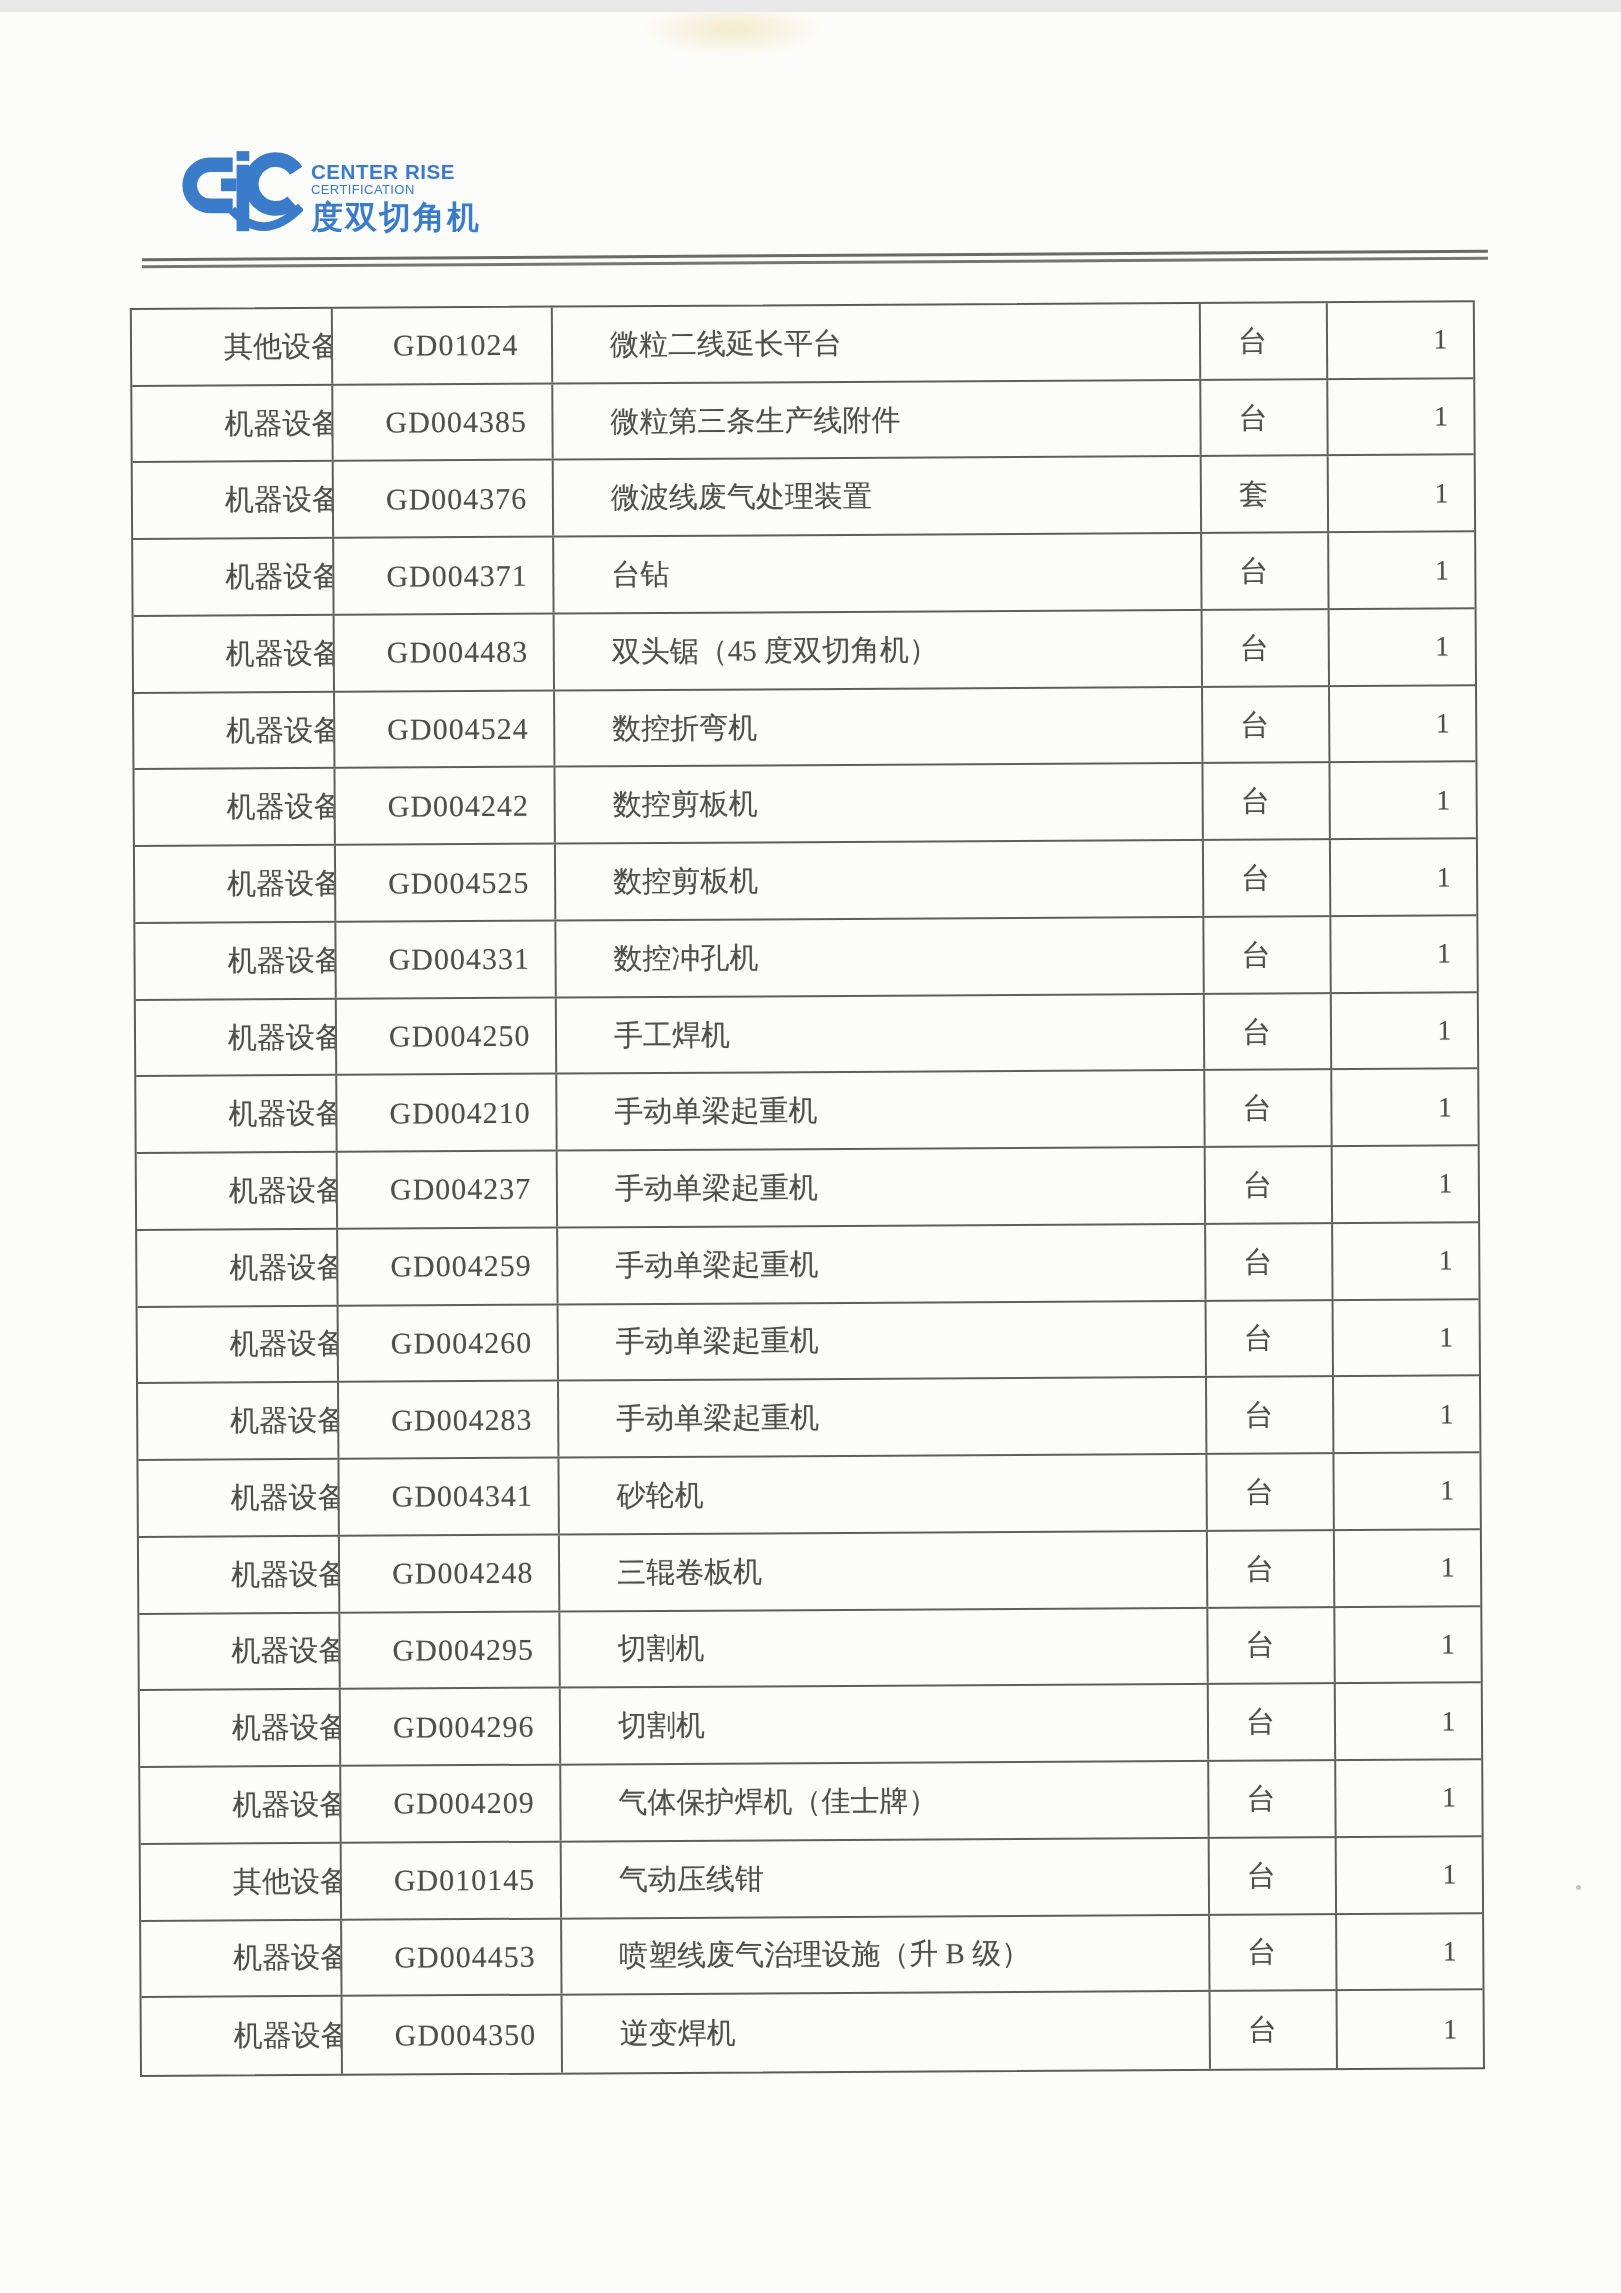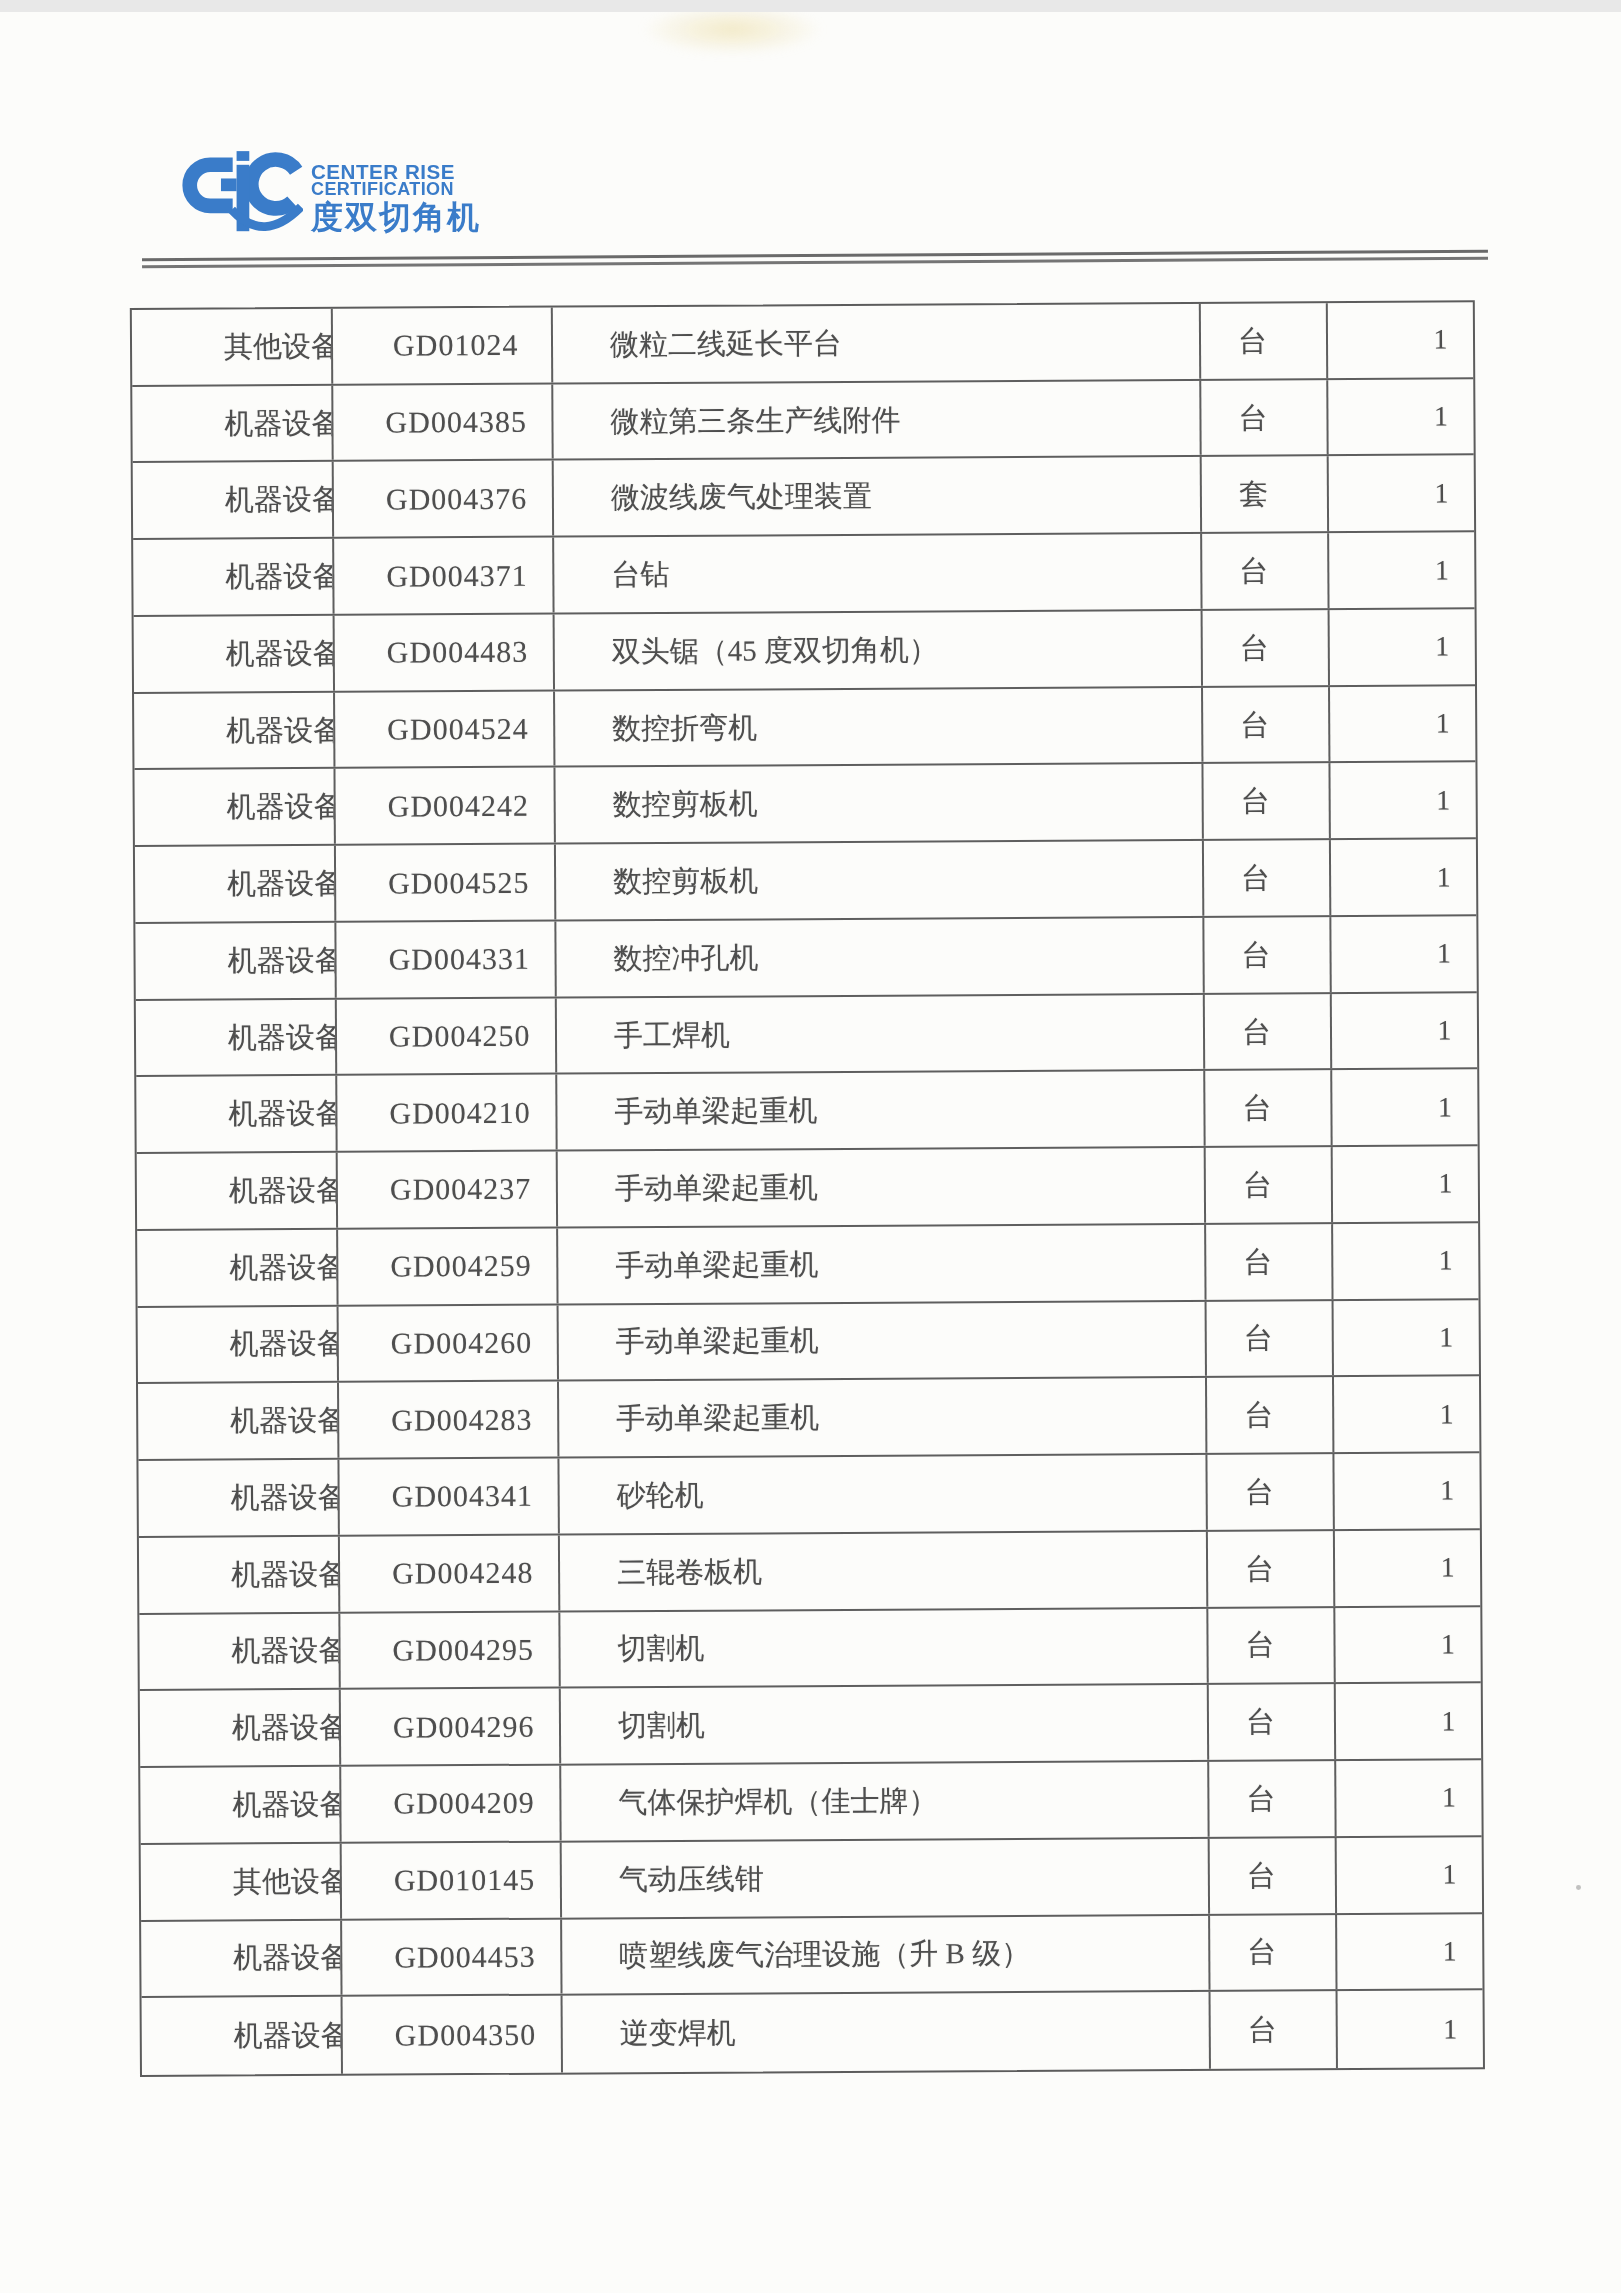--- a/index.html
+++ b/index.html
@@ -25,21 +25,21 @@
     border-radius:50%; background:#8f8f8f; opacity:.55;
   }
 
   
   .logo { position:absolute; left:178px; top:137px; height:98px; }
   .logo-mark { position:absolute; left:0; top:2px; }
   .logo-text { position:absolute; left:133px; top:0; white-space:nowrap;
                font-family:"Liberation Sans","DejaVu Sans",sans-serif; }
   .logo-en1 { display:block; font-size:20.6px; font-weight:bold; letter-spacing:0.5px;
               line-height:20.6px; margin-top:12.7px; }
-  .logo-en2 { display:block; font-size:18px; font-weight:bold; letter-spacing:0.4px;
+  .logo-en2 { display:block; font-size:13px; font-weight:normal; letter-spacing:0.4px;
               line-height:15.7px; }
   .logo-cn  { display:block; font-size:32px; font-weight:bold; letter-spacing:2px;
               line-height:35px; margin-top:2px; }
 
   
   .rule { position:absolute; left:142px; top:242px; width:1346px;
           transform:rotate(-0.37deg); transform-origin:center center; }
   .rule .l1 { height:2.9px; background:#6a6a6a; }
   .rule .l2 { height:2.9px; background:#757575; margin-top:3.9px; }
 

